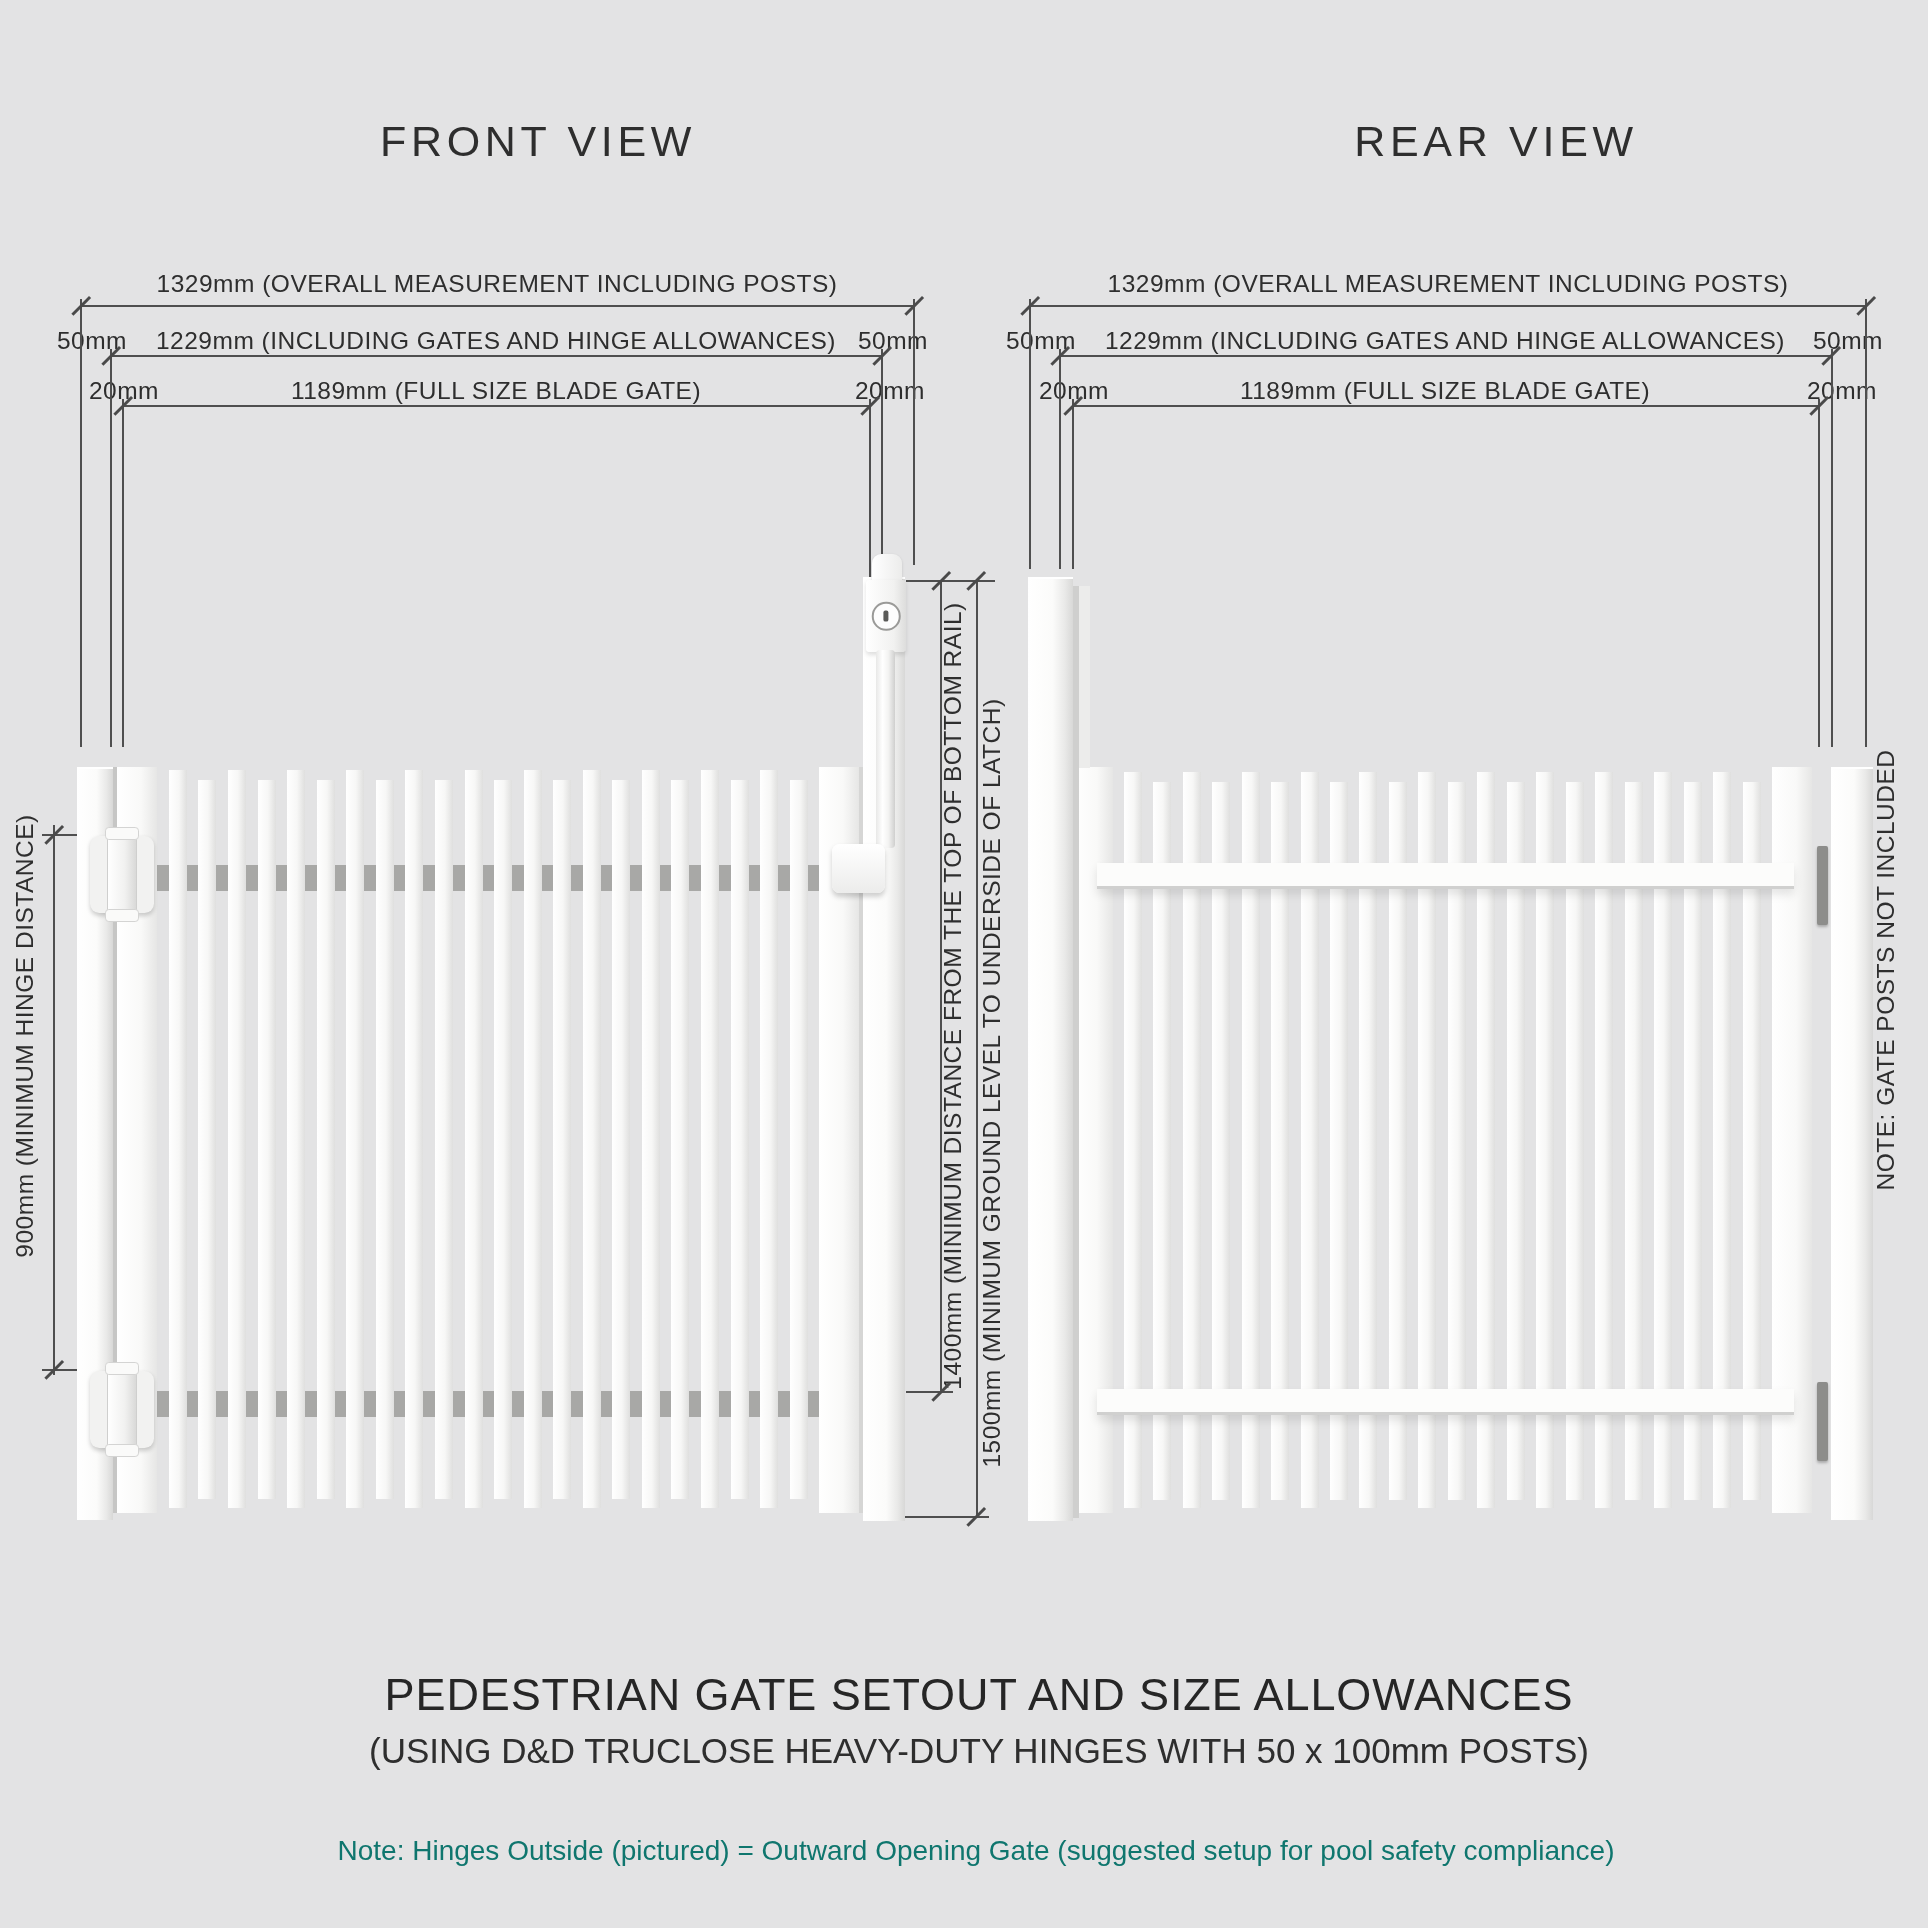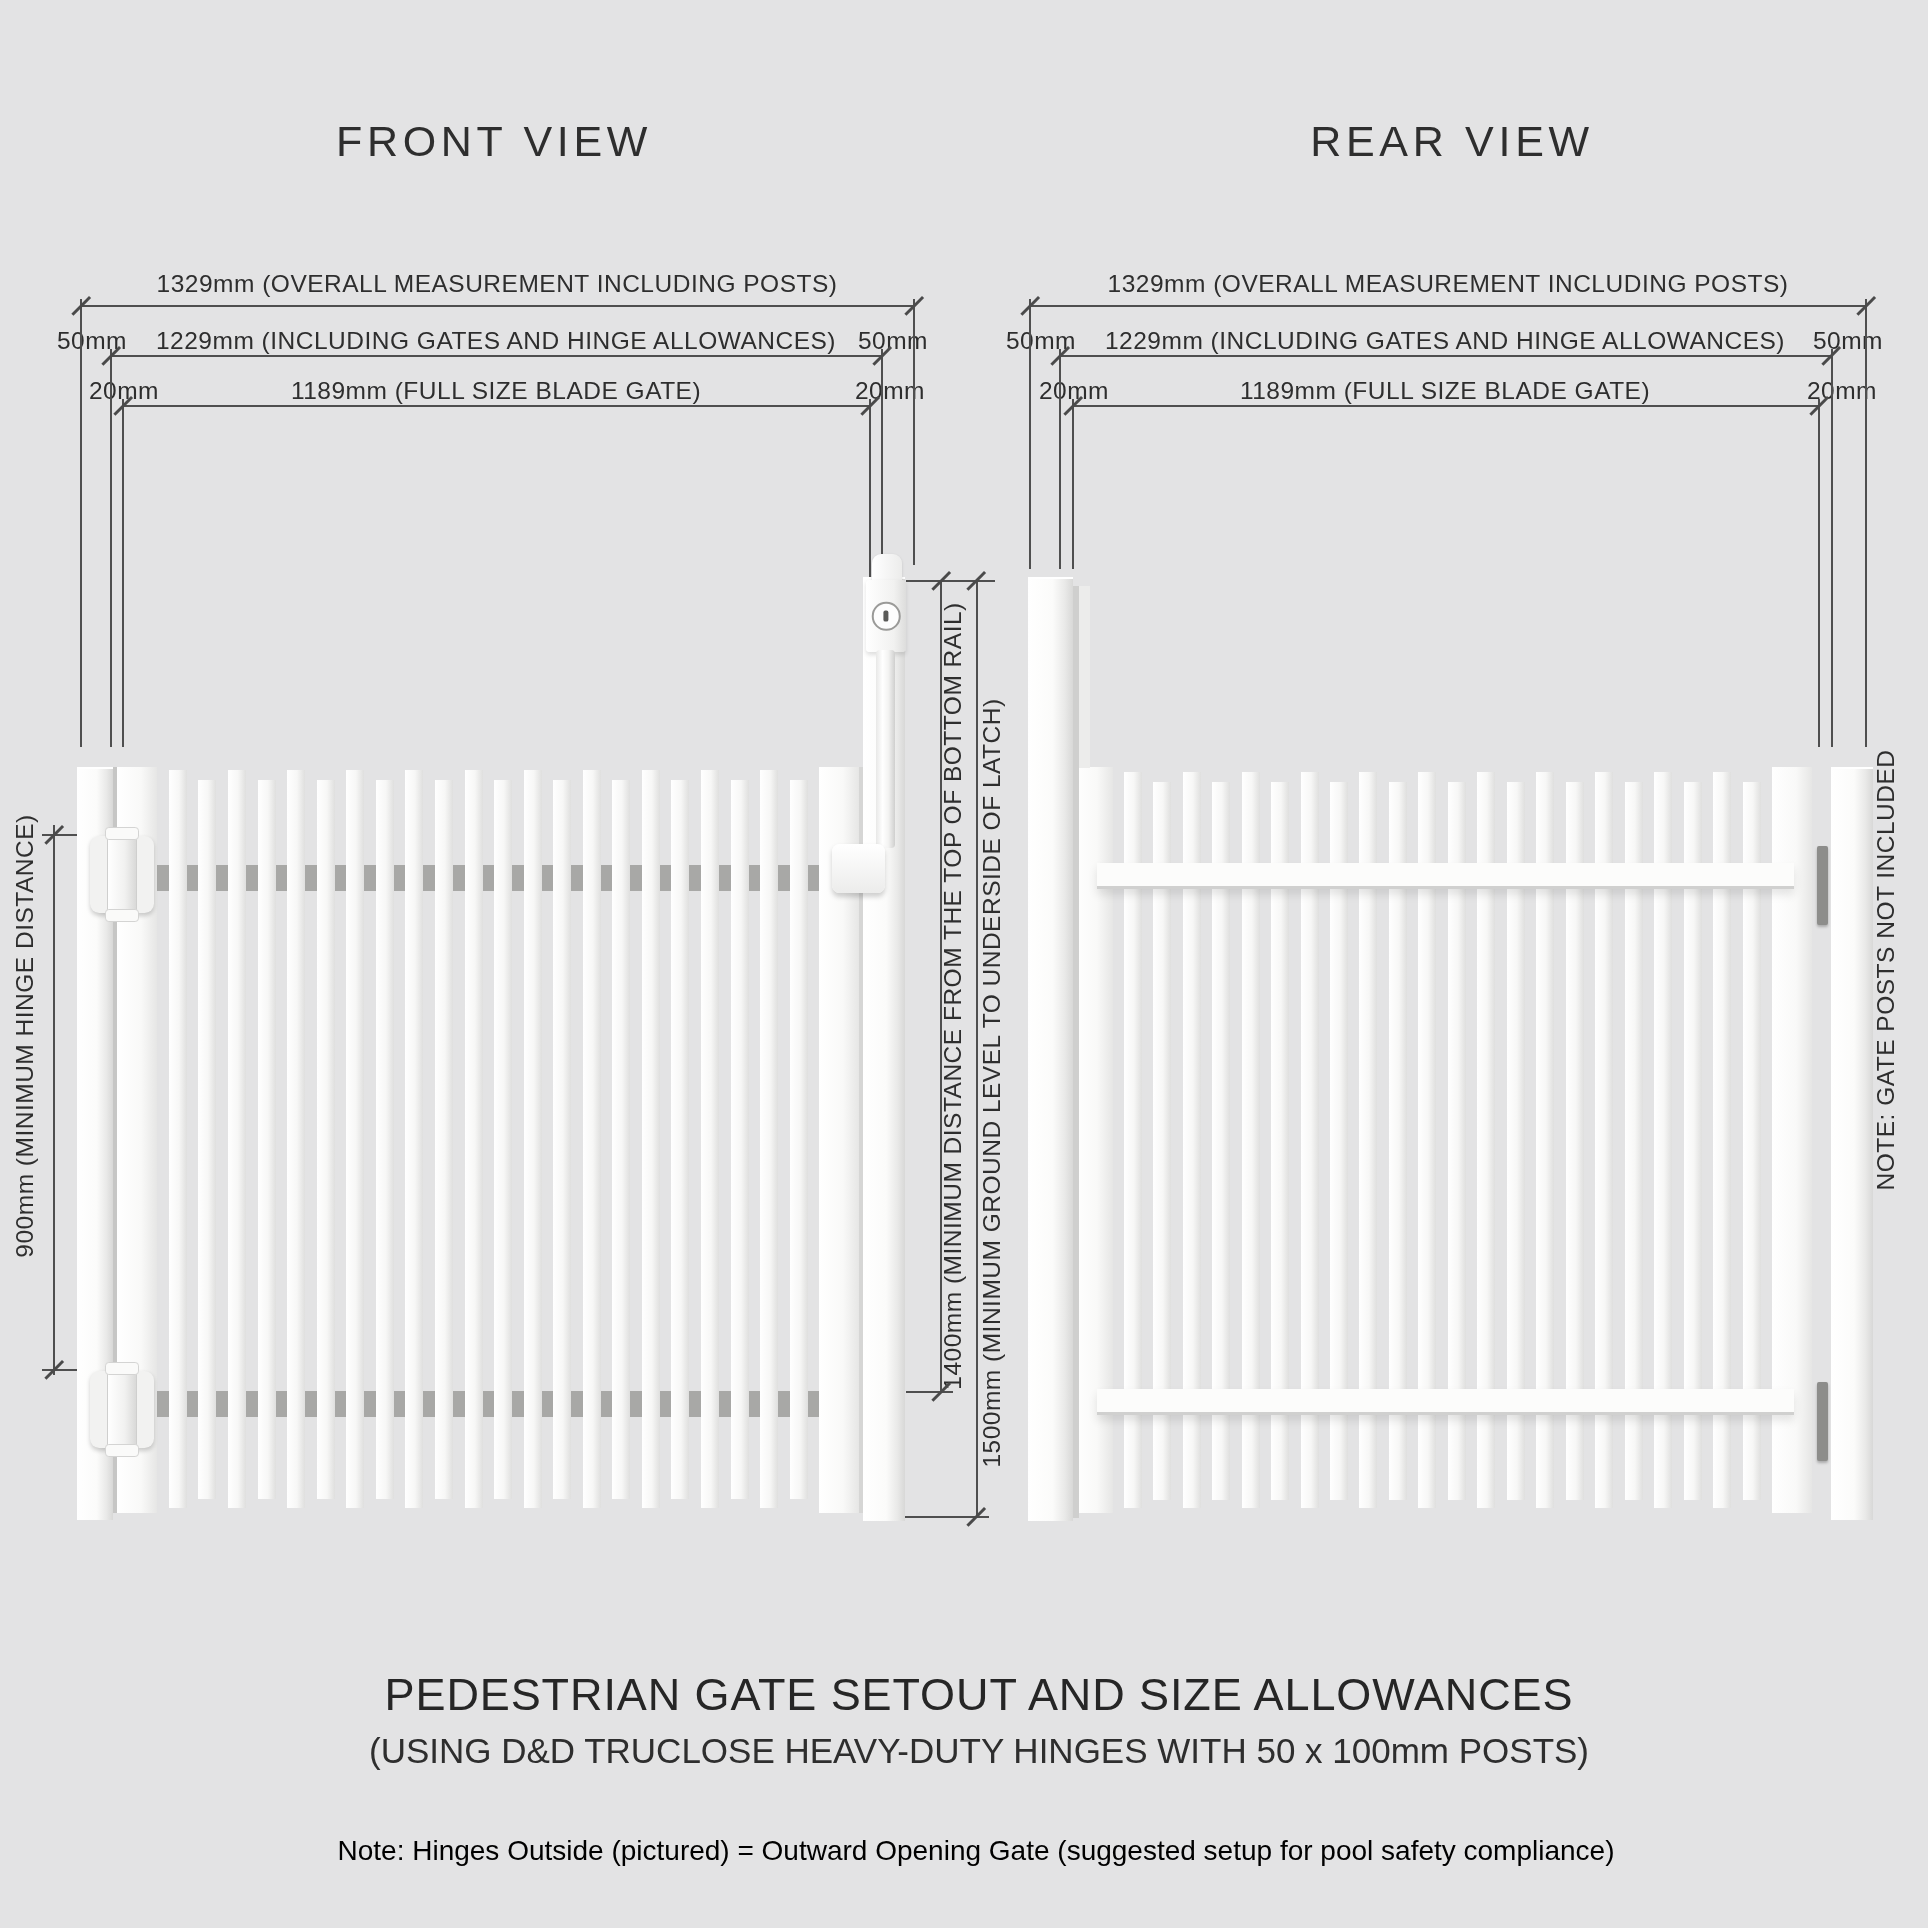--- a/index.html
+++ b/index.html
@@ -1,20 +1,20 @@
 <!DOCTYPE html>
 <html style="font-size:15px"><head>
 <meta charset="utf-8">
 <style>
   html,body{margin:0;padding:0;background:#e3e3e4;}
   #canvas{position:relative;width:1928px;height:1928px;background:#e3e3e4;overflow:hidden;
           font-family:"Liberation Sans", sans-serif;color:#2f2f2f;}
   .abs{position:absolute;}
   .ctr{transform:translate(-50%,-50%);white-space:nowrap;}
-  .view-title{font-size:43px;font-weight:300;letter-spacing:4.7px;color:#2e2e2e;}
+  .view-title{font-size:43px;font-weight:300;letter-spacing:4.7px;color:#2e2e2e;margin-left:44px;}
   .dimtext{font-size:24.5px;font-weight:400;color:#2e2e2e;letter-spacing:0.5px;}
   .vtext{transform:translate(-50%,-50%) rotate(-90deg);white-space:nowrap;}
   .hline{position:absolute;height:1.9px;background:#4f4f4f;}
   .vline{position:absolute;width:1.9px;background:#4f4f4f;}
   .slash{position:absolute;width:24.5px;height:2.8px;background:#4a4a4a;
          transform:translate(-50%,-50%) rotate(-45deg);}
   .post{position:absolute;background:linear-gradient(90deg,#ffffff 0%,#fbfbfa 55%,#e9e9e8 82%,#d8d8d7 100%);
         box-shadow:inset 0 1.9px 0 #ffffff;}
   .stile{position:absolute;background:linear-gradient(90deg,#ffffff 0%,#f9f9f8 60%,#e6e6e5 100%);}
   .blade{position:absolute;width:18px;background:linear-gradient(90deg,#ffffff 0%,#f7f7f6 55%,#dfdfde 100%);}
@@ -23,21 +23,21 @@
               box-shadow:0 5.6px 9.4px rgba(0,0,0,0.10);}
   .seam{position:absolute;background:#c6c6c5;}
   .hinge{position:absolute;background:#f2f2f1;border-radius:9.4px;box-shadow:0 2.8px 4.7px rgba(0,0,0,0.18);}
   .hinge .barrel{position:absolute;left:50%;top:-6.6px;transform:translateX(-50%);width:28px;height:90px;
         background:linear-gradient(90deg,#ffffff,#f1f1f0 60%,#d9d9d8);border:0.9px solid #cfcfce;border-radius:7.5px;}
   .hinge .cap{position:absolute;left:50%;transform:translateX(-50%);width:32px;height:11.3px;
         background:#fafaf9;border:0.9px solid #d4d4d3;border-radius:3.8px;}
   .hingebar{position:absolute;background:#8d8d8b;border-radius:1.9px;box-shadow:0 1.9px 2.8px rgba(0,0,0,0.25);}
   .footer-heading{font-size:45px;font-weight:500;letter-spacing:0.9px;color:#262626;}
   .footer-sub{font-size:35px;font-weight:400;color:#2e2e2e;}
-  .footer-note{font-size:28px;font-weight:300;color:#000000;}
+  .footer-note{font-size:28px;font-weight:300;color:#0f766e;}
   .latch-knob{position:absolute;background:linear-gradient(90deg,#ffffff,#ececeb);border-radius:9.4px 9.4px 3.8px 3.8px;
               box-shadow:0 1.9px 2.8px rgba(0,0,0,0.15);}
   .latch-body{position:absolute;background:linear-gradient(90deg,#ffffff,#f1f1f0 70%,#dddddc);border-radius:3.8px;
               box-shadow:0 2.8px 4.7px rgba(0,0,0,0.12);}
   .lock{position:absolute;width:24.5px;height:24.5px;border-radius:50%;background:#fdfdfd;border:2.8px solid #9a9a98;
         transform:translate(-50%,-50%);}
   .lock::after{content:"";position:absolute;left:50%;top:50%;width:4.7px;height:10.4px;background:#5a5a58;
         transform:translate(-50%,-50%);border-radius:1.9px;}
   .latch-tube{position:absolute;background:linear-gradient(90deg,#e8e8e7,#ffffff 35%,#f3f3f2 65%,#cfcfce);
         border-radius:3.8px;}

